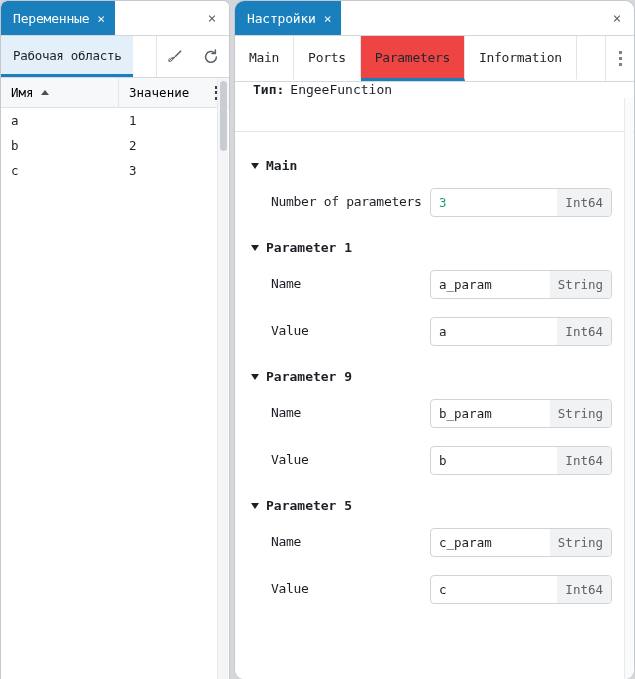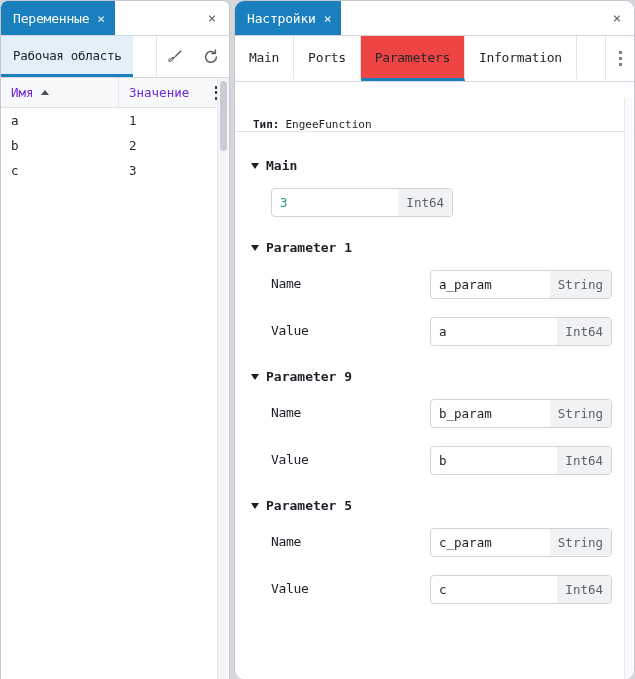--- a/index.html
+++ b/index.html
@@ -75,21 +75,21 @@
     cursor: pointer;
   }
   .tool-btn svg { display: block; }
 
   
   .tbl-head {
     display: flex; align-items: center;
     height: 30px; min-height: 30px;
     background: #f7f8f9;
     border-bottom: 1px solid #dfe1e5;
-    font-size: 12.5px; color: #6d28d9;
+    font-size: 12.5px; color: #000000;
   }
   .th-name {
     width: 118px; padding-left: 10px;
     display: flex; align-items: center; gap: 7px;
     height: 100%; cursor: pointer;
     border-right: 1px solid #e3e5e9;
   }
   .sort-asc {
     width: 0; height: 0;
     border-left: 4.5px solid transparent;
@@ -147,22 +147,22 @@
   }
   .rtabs-filler { flex: 1; border-right: 1px solid #e2e4e8; }
   .rkebab {
     width: 28px; display: flex; flex-direction: column; gap: 3px;
     align-items: center; justify-content: center; cursor: pointer;
   }
   .rkebab i { width: 3px; height: 3px; background: #7b8089; display: block; }
 
   .type-row {
     height: 50px; min-height: 50px;
-    display: flex; align-items: flex-end;
-    padding-left: 18px; font-size: 11px; color: #1c2026;
+    display: flex; align-items: flex-start;
+    padding-left: 18px; font-size: 13px; color: #1c2026;
     border-bottom: 1px solid #e2e4e8;
   }
   .type-row b { font-weight: bold; margin-right: 6px; }
 
   .rbody {
     flex: 1; overflow: hidden; position: relative;
     padding: 12px 0 0 0; background: #ffffff;
   }
 
   .section-head {
@@ -329,20 +329,21 @@
       <span>EngeeFunction</span>
     </div>
 
     <div class="rbody">
 
       <div class="section-head">
         <span class="caret"></span>
         <span>Main</span>
       </div>
       <div class="field-row">
+        <div class="field-label">Number of parameters</div>
         <div class="field-ctl">
           <input class="num" value="3" style="">
           <span class="type-badge">Int64</span>
         </div>
       </div>
 
       <div class="section-head">
         <span class="caret"></span>
         <span>Parameter 1</span>
       </div>

